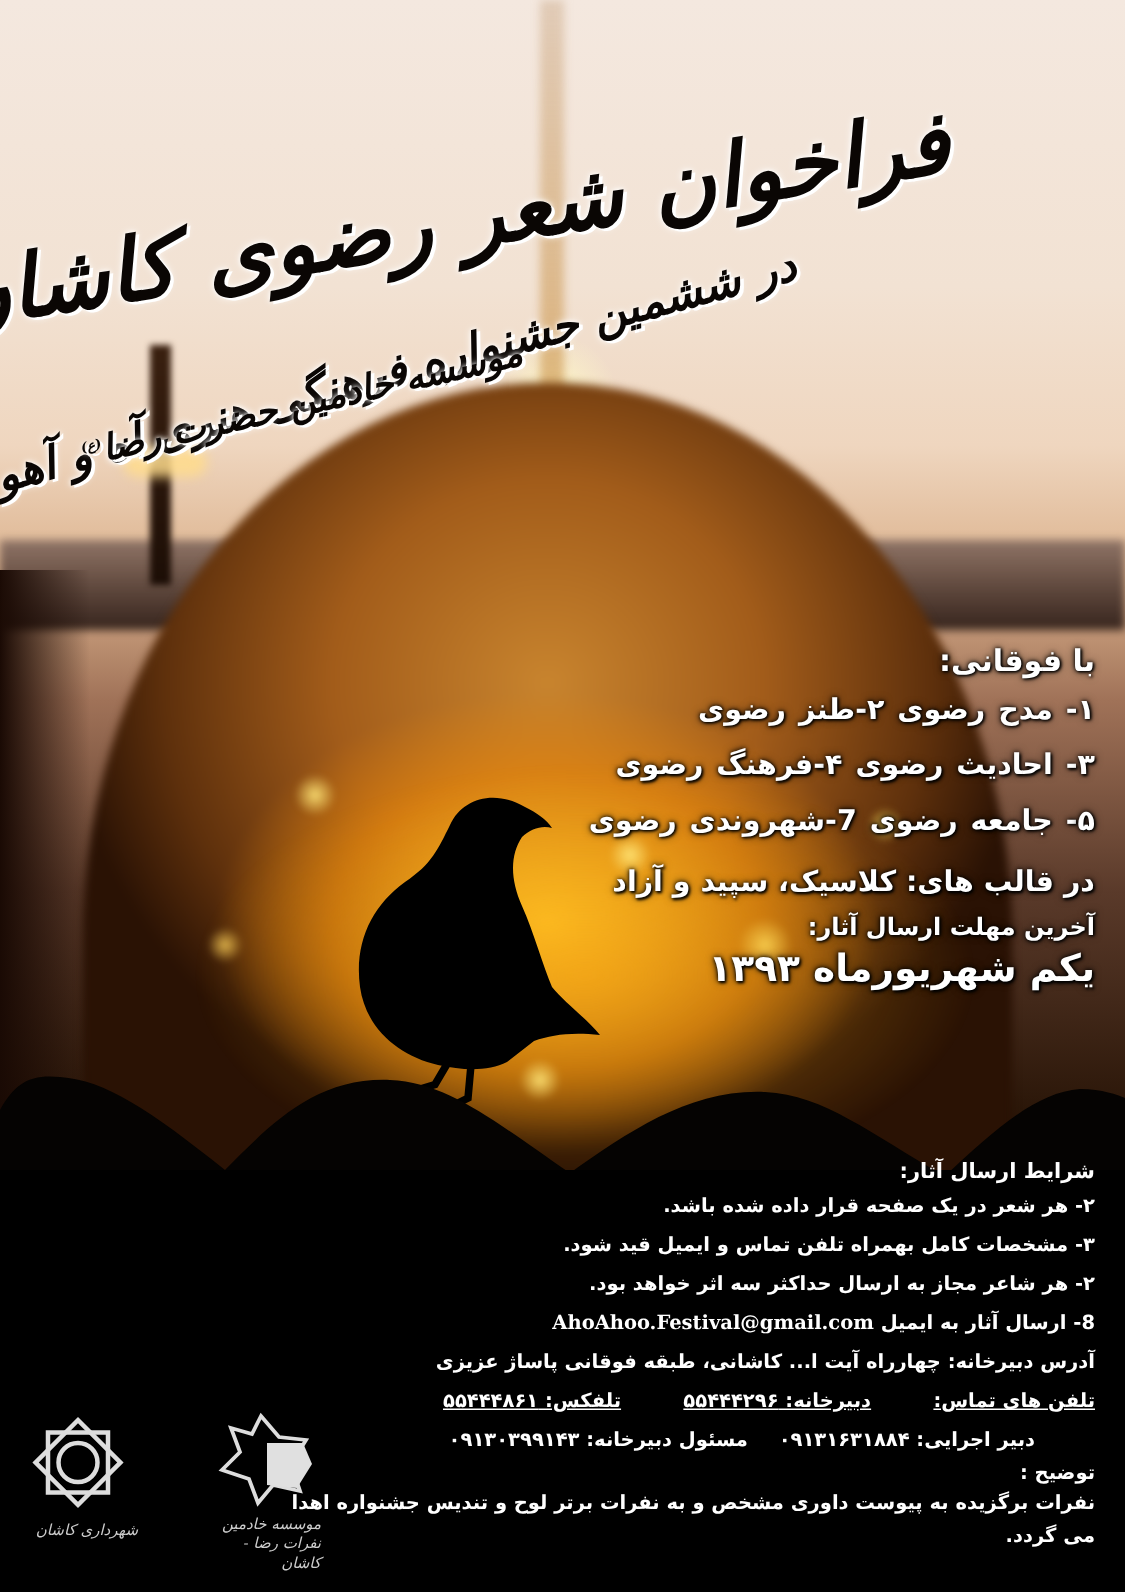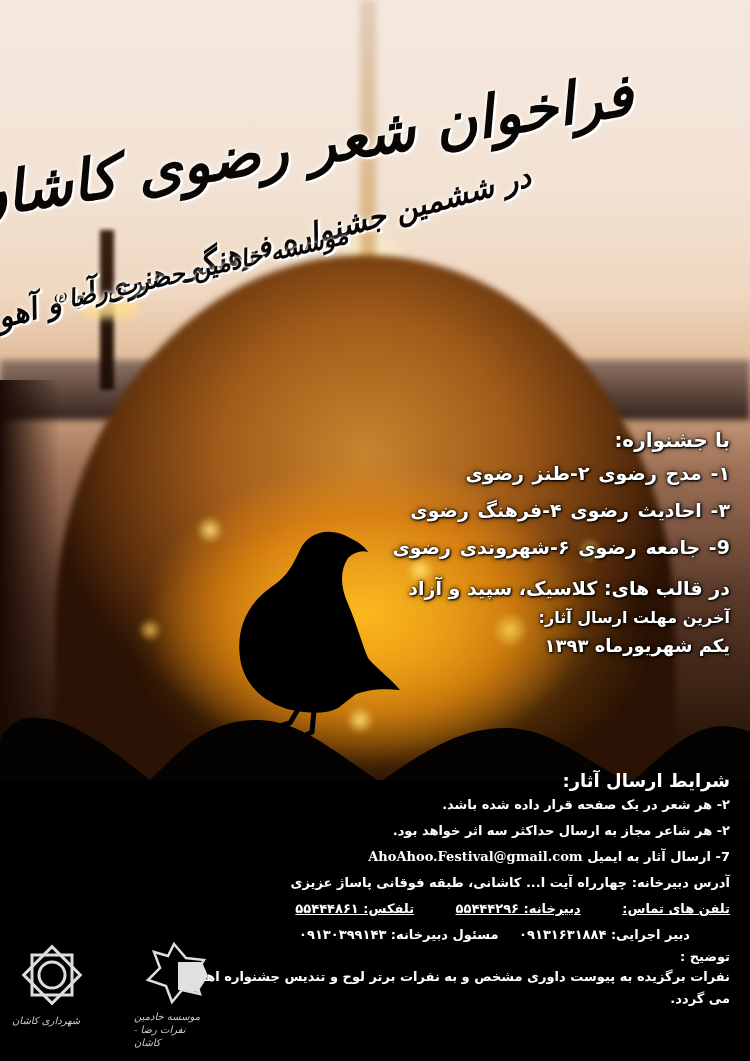--- a/index.html
+++ b/index.html
@@ -70,34 +70,34 @@
   .title-main { right: 118px; top: 60px; font-size: 58px; transform: rotate(-9deg); transform-origin: right center; letter-spacing: 1px; font-style: italic; }
   .title-sub { right: 220px; top: 158px; font-size: 30px; transform: rotate(-15deg); transform-origin: right center; font-style: italic; }
   .title-org { right: 402px; top: 220px; font-size: 24px; transform: rotate(-13deg); transform-origin: right center; font-style: italic; }
   .title-org .hon { font-size: 9px; vertical-align: super; }
 
   .topics { position: absolute; right: 20px; top: 425px; width: 380px; direction: rtl; text-align: right; color: #fff; font-weight: bold; text-shadow: 0 0 3px #000, 1px 1px 2px #000, 0 0 6px rgba(0,0,0,0.7); }
   .topics .heading { font-size: 20px; line-height: 30px; }
   .topics .topic-line { font-size: 19px; line-height: 37px; word-spacing: 2px; }
   .topics .formats { font-size: 19px; line-height: 32px; margin-top: 6px; }
   .topics .deadline-label { font-size: 16px; line-height: 24px; margin-top: 2px; }
-  .topics .deadline-date { font-size: 18px; line-height: 32px; }
+  .topics .deadline-date { font-size: 25px; line-height: 32px; }
 
   .conditions { position: absolute; right: 20px; top: 770px; width: 560px; direction: rtl; text-align: right; color: #fff; font-size: 13px; }
-  .conditions .heading { font-weight: bold; font-size: 18px; line-height: 22px; }
+  .conditions .heading { font-weight: bold; font-size: 14px; line-height: 22px; }
   .conditions .line { line-height: 26px; font-weight: bold; }
   .conditions .email { font-family: "DejaVu Serif", serif; font-weight: bold; direction: ltr; unicode-bidi: embed; }
   .conditions .phones span { margin-left: 37px; text-decoration: underline; }
   .conditions .exec { margin-right: 40px; line-height: 26px; font-weight: bold; }
   .conditions .exec span { margin-left: 16px; }
   .conditions .note-heading { line-height: 18px; font-weight: bold; }
   .conditions .note { line-height: 22px; font-weight: bold; }
 
   
-  .logo { position: absolute; top: 940px; width: 80px; text-align: left; color: #ccc; font-family: "DejaVu Serif", serif; font-style: italic; font-size: 10px; direction: rtl; }
+  .logo { position: absolute; top: 940px; width: 80px; text-align: right; color: #ccc; font-family: "DejaVu Serif", serif; font-style: italic; font-size: 10px; direction: rtl; }
   .logo-municipality { left: 12px; }
   .logo-institute { left: 108px; margin-left: 26px; }
   .logo svg { display: block; margin: 0 auto 4px; }
   .logo .lbl { display: block; line-height: 13px; }
 </style>
 </head>
 <body>
 
 <div class="poster">
   <div class="spire"></div>
@@ -116,35 +116,36 @@
     <path d="M120 20 C100 8 78 14 70 32 C62 48 58 58 40 70 C18 86 6 110 10 140 C14 168 36 186 62 192 C80 196 96 196 108 190 L126 176 C138 172 150 170 170 172 C160 160 146 150 138 140 C132 126 126 104 118 86 C110 68 110 52 118 40 C124 34 132 32 138 34 C134 28 128 24 120 20 Z" fill="#000"></path>
     <path d="M70 188 L60 205 L50 208 M84 192 L82 214 L74 218" stroke="#000" stroke-width="5" fill="none"></path>
   </svg>
 
   <svg class="roof" viewBox="0 0 750 120" preserveAspectRatio="none">
     <path d="M0 120 L0 40 C10 22 20 16 40 18 C70 20 100 40 150 80 C180 50 210 18 260 20 C300 22 330 48 380 82 C420 54 460 26 510 28 C550 30 580 56 630 84 C660 56 690 28 720 26 C735 26 745 30 750 32 L750 120 Z" fill="#050302"></path>
   </svg>
   <div class="bottom-black"></div>
 
   <div class="topics">
-    <div class="heading">با جشنواره:</div>
+    <div class="heading">با فوقانی:</div>
     <div class="topic-line">۱- مدح رضوی  ۲-طنز رضوی</div>
     <div class="topic-line">۳- احادیث رضوی  ۴-فرهنگ رضوی</div>
-    <div class="topic-line">9- جامعه رضوی  ۶-شهروندی رضوی</div>
+    <div class="topic-line">۵- جامعه رضوی  7-شهروندی رضوی</div>
     <div class="formats">در قالب های: کلاسیک، سپید و آزاد</div>
     <div class="deadline-label">آخرین مهلت ارسال آثار:</div>
     <div class="deadline-date">یکم شهریورماه ۱۳۹۳</div>
   </div>
 
   <div class="conditions">
     <div class="heading">شرایط ارسال آثار:</div>
     <div class="line">۲- هر شعر در یک صفحه قرار داده شده باشد.</div>
+    <div class="line">۳- مشخصات کامل بهمراه تلفن تماس و ایمیل قید شود.</div>
     <div class="line">۲- هر شاعر مجاز به ارسال حداکثر سه اثر خواهد بود.</div>
     <div class="line">
-      <span>7- ارسال آثار به ایمیل</span>
+      <span>8- ارسال آثار به ایمیل</span>
       <span class="email">AhoAhoo.Festival@gmail.com</span>
     </div>
     <div class="line">آدرس دبیرخانه: چهارراه آیت ا... کاشانی، طبقه فوقانی پاساژ عزیزی</div>
     <div class="line phones">
       <span>تلفن های تماس:</span>
       <span>دبیرخانه: ۵۵۴۴۴۲۹۶</span>
       <span>تلفکس: ۵۵۴۴۴۸۶۱</span>
     </div>
     <div class="exec">
       <span>دبیر اجرایی: ۰۹۱۳۱۶۳۱۸۸۴</span>

